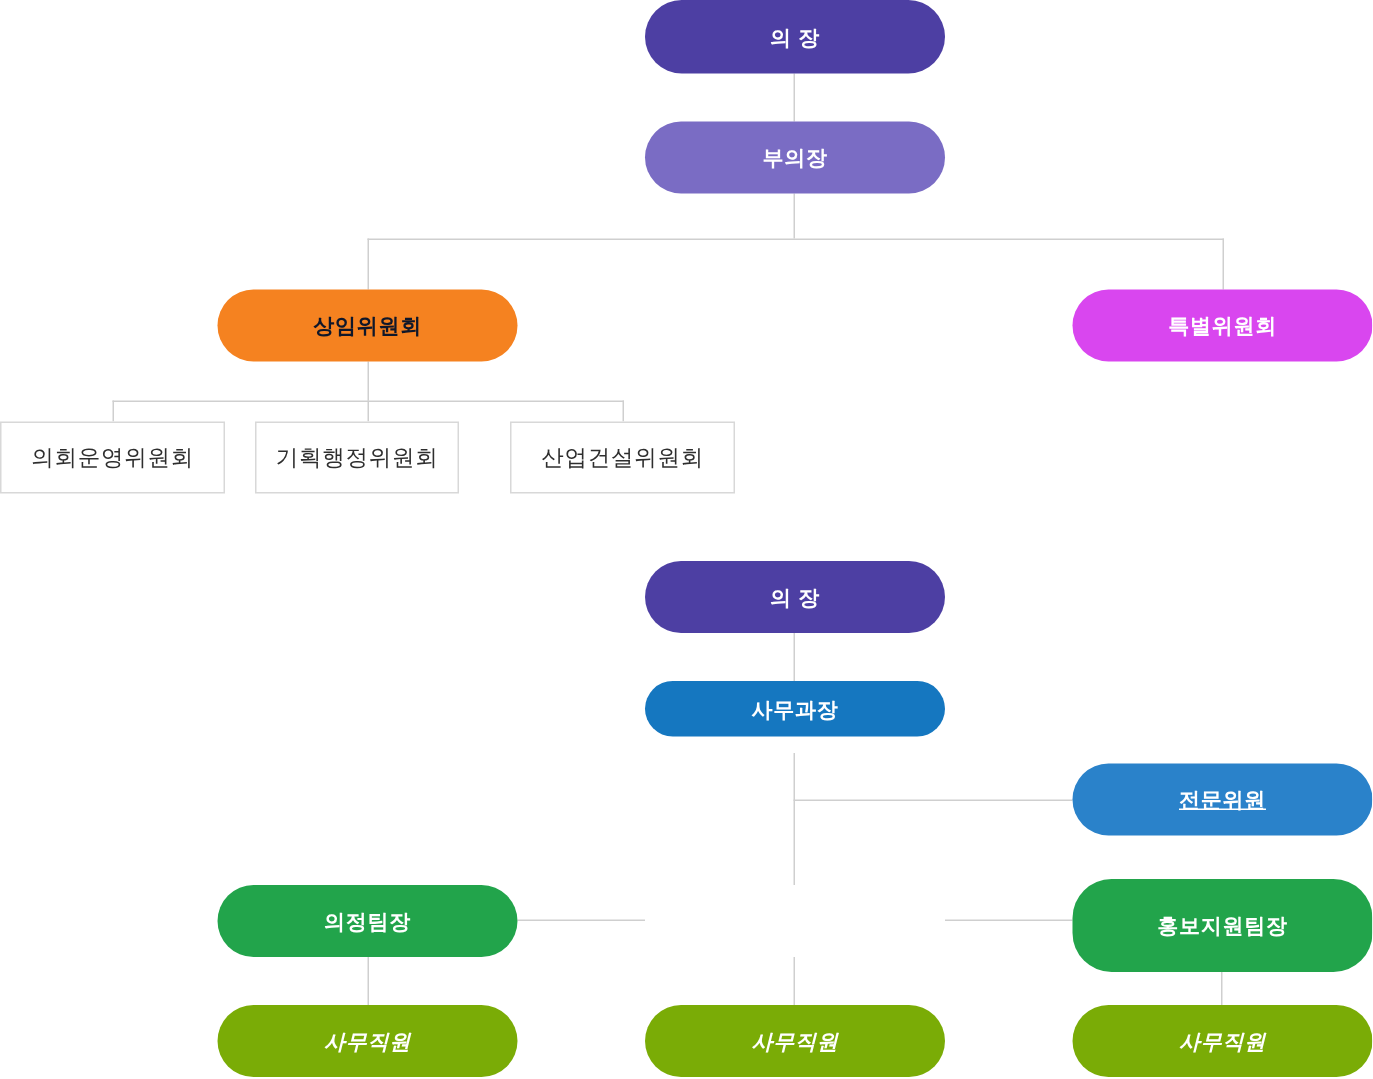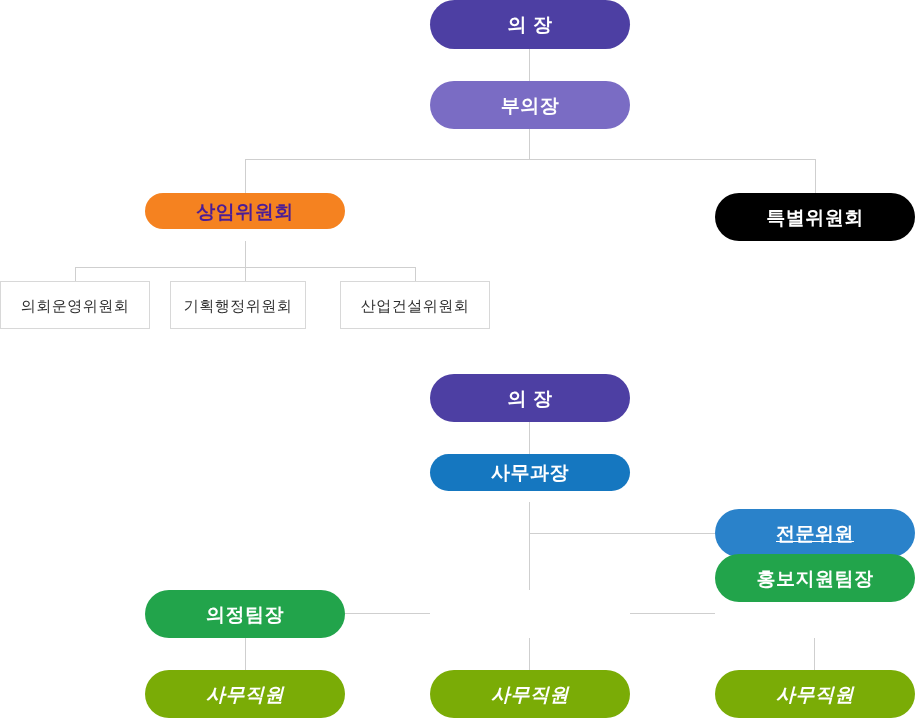--- a/index.html
+++ b/index.html
@@ -32,21 +32,21 @@
   .node {
     position: absolute;
     z-index: 2;
     display: flex;
     align-items: center;
     justify-content: center;
     border-radius: 26px;
     box-sizing: border-box;
     color: #ffffff;
     font-weight: bold;
-    font-size: 19px;
+    font-size: 14px;
     letter-spacing: 0.5px;
     text-align: center;
     line-height: 1;
     white-space: nowrap;
     user-select: none;
   }
   .node.sub {
     border-radius: 0;
     background: #ffffff;
     border: 1px solid #d8d8d8;
@@ -83,23 +83,23 @@
   <div class="line v" style="left: 245px; top: 241px; height: 26px; background: rgb(207, 207, 207);"></div>
   <div class="line h" style="left: 75px; top: 267px; width: 341px; background: rgb(207, 207, 207);"></div>
   <div class="line v" style="left: 75px; top: 267px; height: 14px; background: rgb(207, 207, 207);"></div>
   <div class="line v" style="left: 245px; top: 267px; height: 14px; background: rgb(207, 207, 207);"></div>
   <div class="line v" style="left: 415px; top: 267px; height: 14px; background: rgb(207, 207, 207);"></div>
 
   <div class="node chairman" style="left: 430px; top: 0px; width: 200px; height: 49px; background: rgb(77, 63, 163); color: rgb(255, 255, 255);">의 장</div>
 
   <div class="node vice" style="left: 430px; top: 81px; width: 200px; height: 48px; background: rgb(122, 108, 196); color: rgb(255, 255, 255);">부의장</div>
 
-  <div class="node standing" style="left: 145px; top: 193px; width: 200px; height: 36px; background: rgb(245, 130, 32); color: #4c1d95;">상임위원회</div>
+  <div class="node standing" style="left: 145px; top: 193px; width: 200px; height: 48px; background: rgb(245, 130, 32); color: #0f172a;">상임위원회</div>
 
-  <div class="node special" style="left: 715px; top: 193px; width: 200px; height: 48px; background: #000000; color: rgb(255, 255, 255);">특별위원회</div>
+  <div class="node special" style="left: 715px; top: 193px; width: 200px; height: 48px; background: #d946ef; color: rgb(255, 255, 255);">특별위원회</div>
 
   <div class="node sub" style="left: 0px; top: 281px; width: 150px; height: 48px; background: rgb(255, 255, 255); border-color: rgb(216, 216, 216); color: rgb(46, 46, 46);">의회운영위원회</div>
 
   <div class="node sub" style="left: 170px; top: 281px; width: 136px; height: 48px; background: rgb(255, 255, 255); border-color: rgb(216, 216, 216); color: rgb(46, 46, 46);">기획행정위원회</div>
 
   <div class="node sub" style="left: 340px; top: 281px; width: 150px; height: 48px; background: rgb(255, 255, 255); border-color: rgb(216, 216, 216); color: rgb(46, 46, 46);">산업건설위원회</div>
 
   <div class="line v" style="left: 529px; top: 422px; height: 32px; background: rgb(207, 207, 207);"></div>
 
   <div class="line v" style="left: 529px; top: 502px; height: 88px; background: rgb(207, 207, 207);"></div>
@@ -115,21 +115,21 @@
 
   <div class="node chairman" style="left: 430px; top: 374px; width: 200px; height: 48px; background: rgb(77, 63, 163); color: rgb(255, 255, 255);">의 장</div>
 
   <div class="node officedir" style="left: 430px; top: 454px; width: 200px; height: 37px; background: rgb(21, 119, 192); color: rgb(255, 255, 255);">사무과장</div>
 
   <div class="node expert" style="left: 715px; top: 509px; width: 200px; height: 48px; background: rgb(42, 130, 202); color: rgb(255, 255, 255);">전문위원</div>
 
   <div class="node team" style="left: 145px; top: 590px; width: 200px; height: 48px; background: rgb(34, 164, 75); color: rgb(255, 255, 255);">의정팀장</div>
 
 
-  <div class="node team" style="left: 715px; top: 554px; width: 200px; height: 48px; background: rgb(34, 164, 75); color: rgb(255, 255, 255);">홍보지원팀장</div>
+  <div class="node team" style="left: 715px; top: 586px; width: 200px; height: 62px; background: rgb(34, 164, 75); color: rgb(255, 255, 255);">홍보지원팀장</div>
 
   <div class="node staff" style="left: 145px; top: 670px; width: 200px; height: 48px; background: rgb(122, 172, 6); color: rgb(255, 255, 255);">사무직원</div>
 
   <div class="node staff" style="left: 430px; top: 670px; width: 200px; height: 48px; background: rgb(122, 172, 6); color: rgb(255, 255, 255);">사무직원</div>
 
   <div class="node staff" style="left: 715px; top: 670px; width: 200px; height: 48px; background: rgb(122, 172, 6); color: rgb(255, 255, 255);">사무직원</div>
 
 </div>
 
 </body></html>

